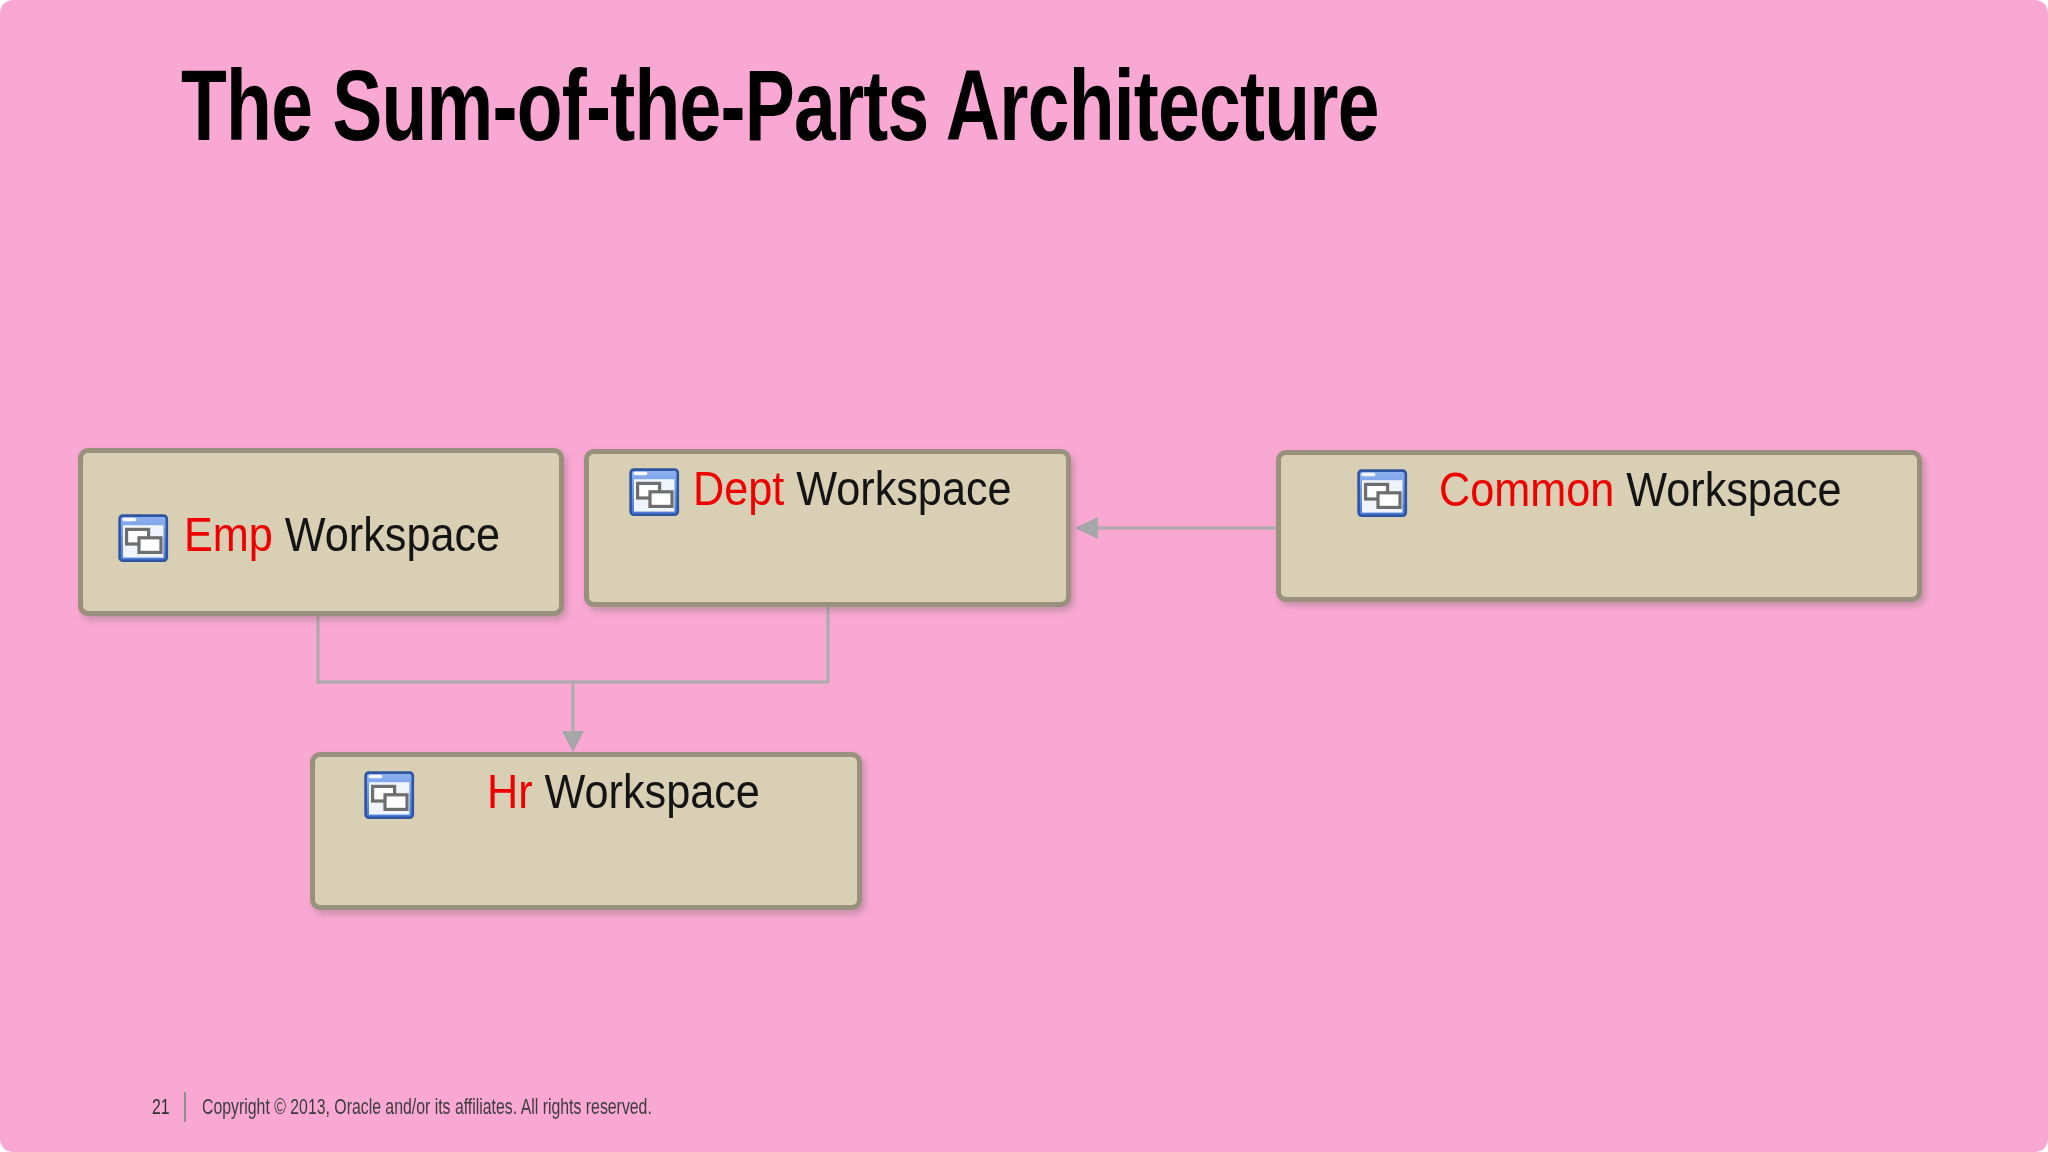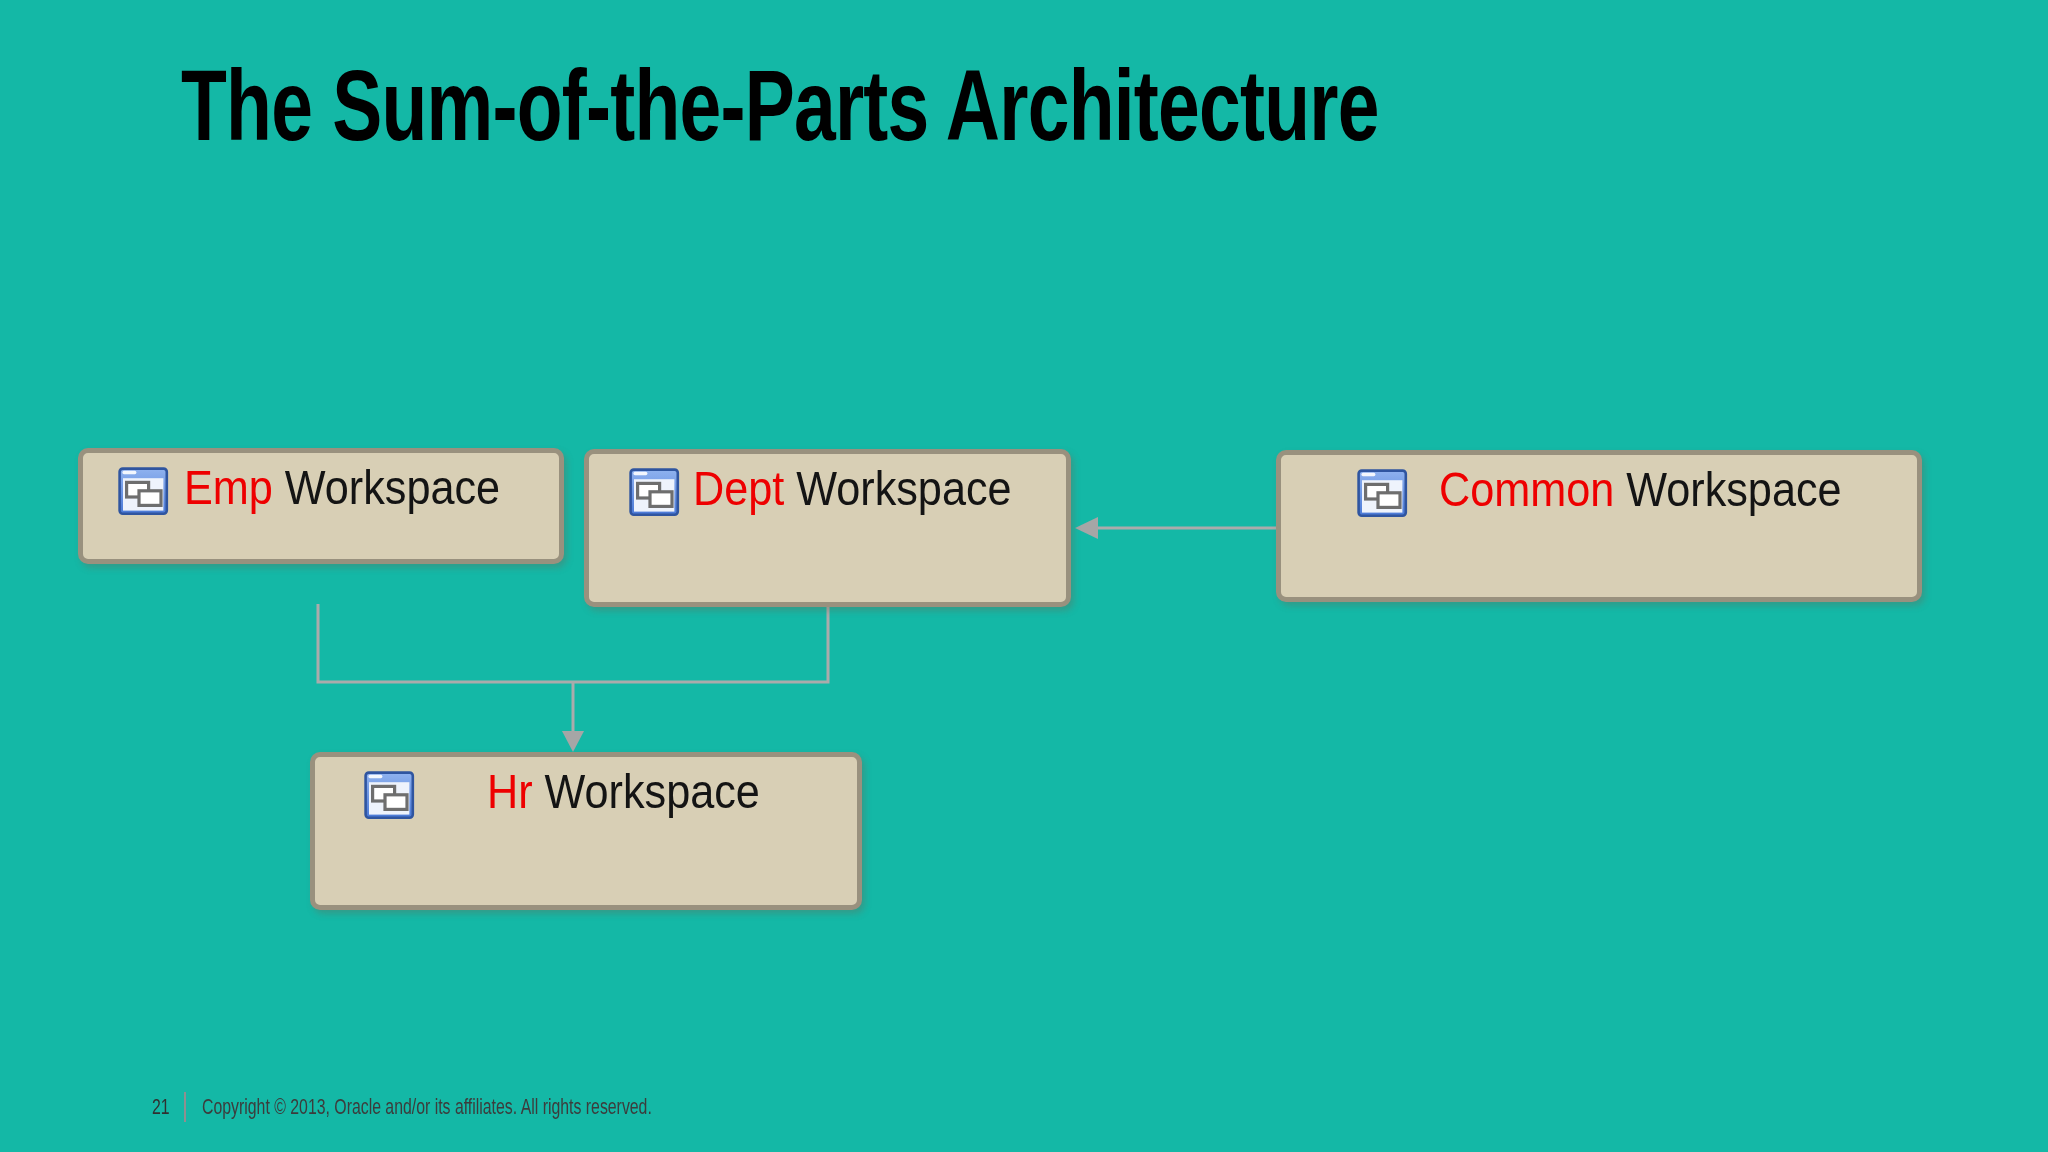--- a/index.html
+++ b/index.html
@@ -1,36 +1,37 @@
 <!DOCTYPE html>
 <html><head>
 <meta charset="utf-8">
 <style>
   html,body{margin:0;padding:0;background:#ffffff;}
   #slide{
-    position:relative;width:2048px;height:1152px;background:#14b8a6;overflow:hidden;
+    position:relative;width:2048px;height:1152px;background:#f9a8d4;overflow:hidden;
     font-family:"Liberation Sans", sans-serif;
+    border-radius:13px;
   }
   
   .slide-title{
     position:absolute;left:181px;top:55px;margin:0;
     font-size:100px;font-weight:bold;color:#000000;line-height:1;
     white-space:nowrap;letter-spacing:-1px;
     transform:scaleX(0.75);transform-origin:left top;
   }
   
   .connector-layer{position:absolute;left:0;top:0;z-index:1;}
   
   .wbox{
     position:absolute;z-index:2;box-sizing:border-box;
     background:#d8cfb5;border:5px solid #99917e;border-radius:10px;
     box-shadow:3px 4px 6px rgba(110,102,85,0.35);
     display:flex;align-items:flex-start;padding-top:6px;
   }
-  .box-emp   {left:78px;  top:448px; width:486px; height:116px;}
+  .box-emp   {left:78px;  top:448px; width:486px; height:168px;align-items:center;}
   .box-dept  {left:584px; top:449px; width:487px; height:158px;}
   .box-common{left:1276px;top:450px; width:646px; height:152px;padding-left:24px;}
   .box-hr    {left:310px; top:752px; width:552px; height:158px;gap:24px;}
   .wicon{flex:0 0 auto;margin-top:8px;display:block;}
   .box-emp    .wicon{margin-left:35px;}
   .box-dept   .wicon{margin-left:40px;}
   .box-common .wicon{margin-left:52px;}
   .box-hr     .wicon{margin-left:49px;}
   .wlabel{
     display:inline-block;white-space:nowrap;

